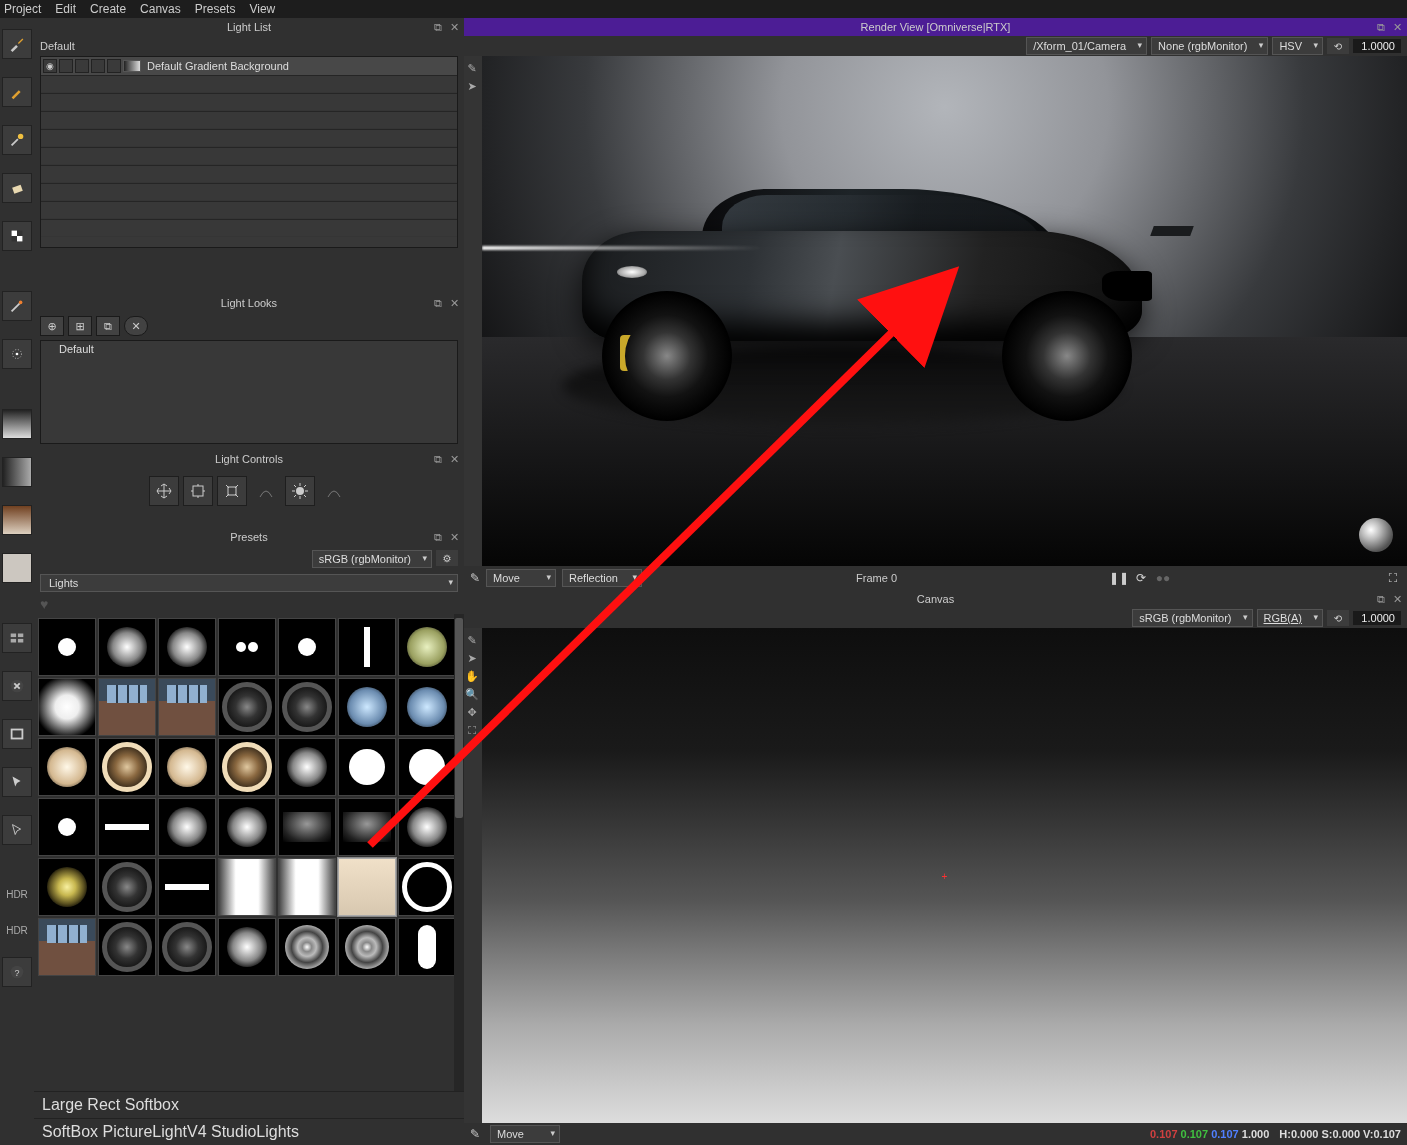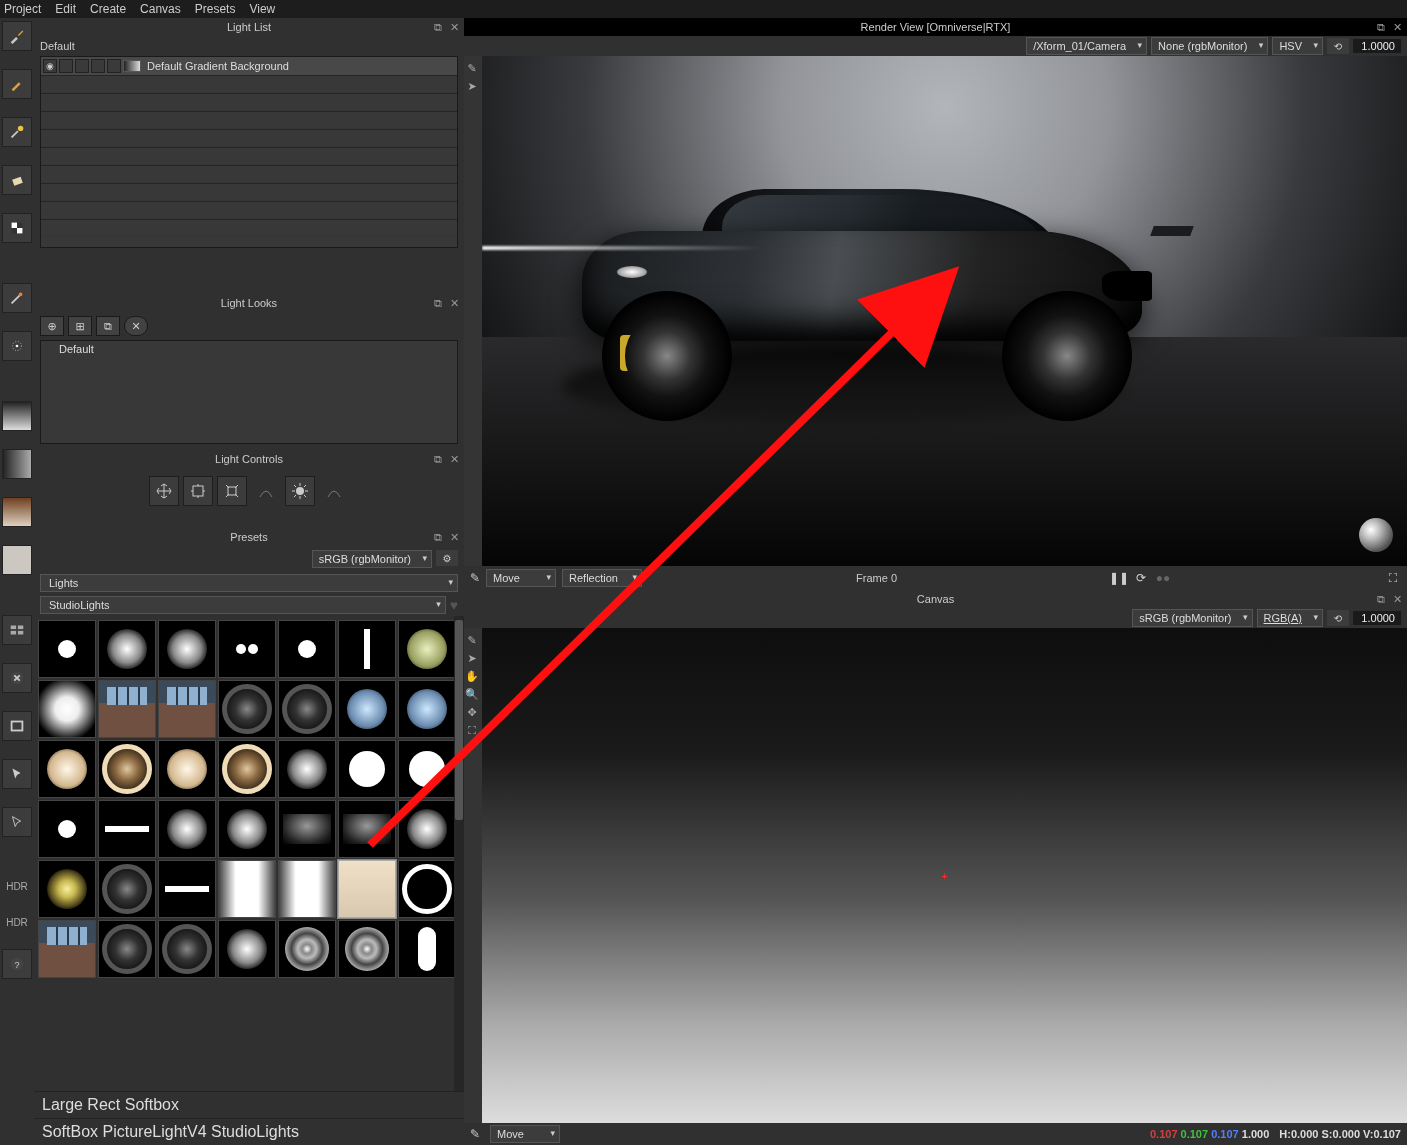--- a/index.html
+++ b/index.html
@@ -1,20 +1,20 @@
 <!DOCTYPE html>
 <html><head>
 <meta charset="utf-8">
 <style>
 * { box-sizing: border-box; margin: 0; padding: 0; font-family: "Segoe UI", Arial, sans-serif; }
 body { background: #1d1d1d; color: #ccc; width: 1407px; height: 1145px; overflow: hidden; font-size: 12px; }
 .menubar { height: 18px; background: #1d1d1d; display: flex; align-items: center; padding: 0 4px; gap: 14px; font-size: 12px; }
 .menubar span { color: #ccc; cursor: default; }
 .app { display: flex; height: calc(100% - 18px); }
-.left-toolbar { width: 34px; background: #303030; display: flex; flex-direction: column; padding-top: 2px; gap: 16px; }
+.left-toolbar { width: 34px; background: #303030; display: flex; flex-direction: column; padding-top: 10px; gap: 16px; }
 .left-toolbar .tbtn { width: 30px; height: 30px; background: #3c3c3c; margin: 1px auto; border: 1px solid #222; display:flex;align-items:center;justify-content:center; }
 .left-toolbar .tbtn svg { width: 18px; height: 18px; }
 .left-toolbar .sep { height: 6px; }
 .left-toolbar .tbtn.small { height: 18px; background:transparent;border:none; font-size:10px;color:#aaa;}
 .left-col { width: 430px; background: #2b2b2b; display: flex; flex-direction: column; }
 .panel-header { height: 18px; background: #303030; display: flex; align-items: center; justify-content: center; position: relative; font-size: 11px; color: #ccc; }
 .panel-header .icons { position: absolute; right: 4px; display: flex; gap: 6px; }
 .panel-header .icons span { width:10px;height:10px;color:#999;cursor:default;font-size:11px;line-height:10px;}
 .light-list-body { flex: 0 0 auto; padding: 4px 6px; height: 258px; background:#303030;}
 .default-label { font-size:11px;color:#ccc;margin-bottom:4px; }
@@ -329,21 +329,20 @@
     </div>
     <div class="presets-body">
       <div class="presets-top">
         <div class="dd">sRGB (rgbMonitor)</div>
         <div class="icon-box">⚙</div>
       </div>
       <div class="presets-filters">
         <div class="dd wide">Lights</div>
       </div>
       <div class="presets-filters">
-        <div class="dd wide">StudioLights</div>
         <span class="heart">♥</span>
       </div>
       <div class="grid-wrap">
         <div class="grid" id="preset-grid">
             <div class="thumb t-dot"></div>
             <div class="thumb t-glow"></div>
             <div class="thumb t-glow"></div>
             <div class="thumb t-dotpair"></div>
             <div class="thumb t-dot"></div>
             <div class="thumb t-barv"></div>
@@ -390,21 +389,21 @@
       </div>
       <div class="footer-rows">
         <div>Large Rect Softbox</div>
         <div>SoftBox PictureLightV4 StudioLights</div>
       </div>
     </div>
   </div>
 
   <div class="right-col">
 
-    <div class="panel-header" style="background:#000000;">
+    <div class="panel-header" style="background:#4c1d95;">
       <span>Render View [Omniverse|RTX]</span>
       <div class="icons">
           <span>⧉</span>
           <span>✕</span>
         </div>
     </div>
     <div class="render-bar">
       <div class="dd" style="min-width:120px;">/Xform_01/Camera</div>
       <div class="dd" style="min-width:110px;">None (rgbMonitor)</div>
       <div class="dd" style="min-width:48px;">HSV</div>

